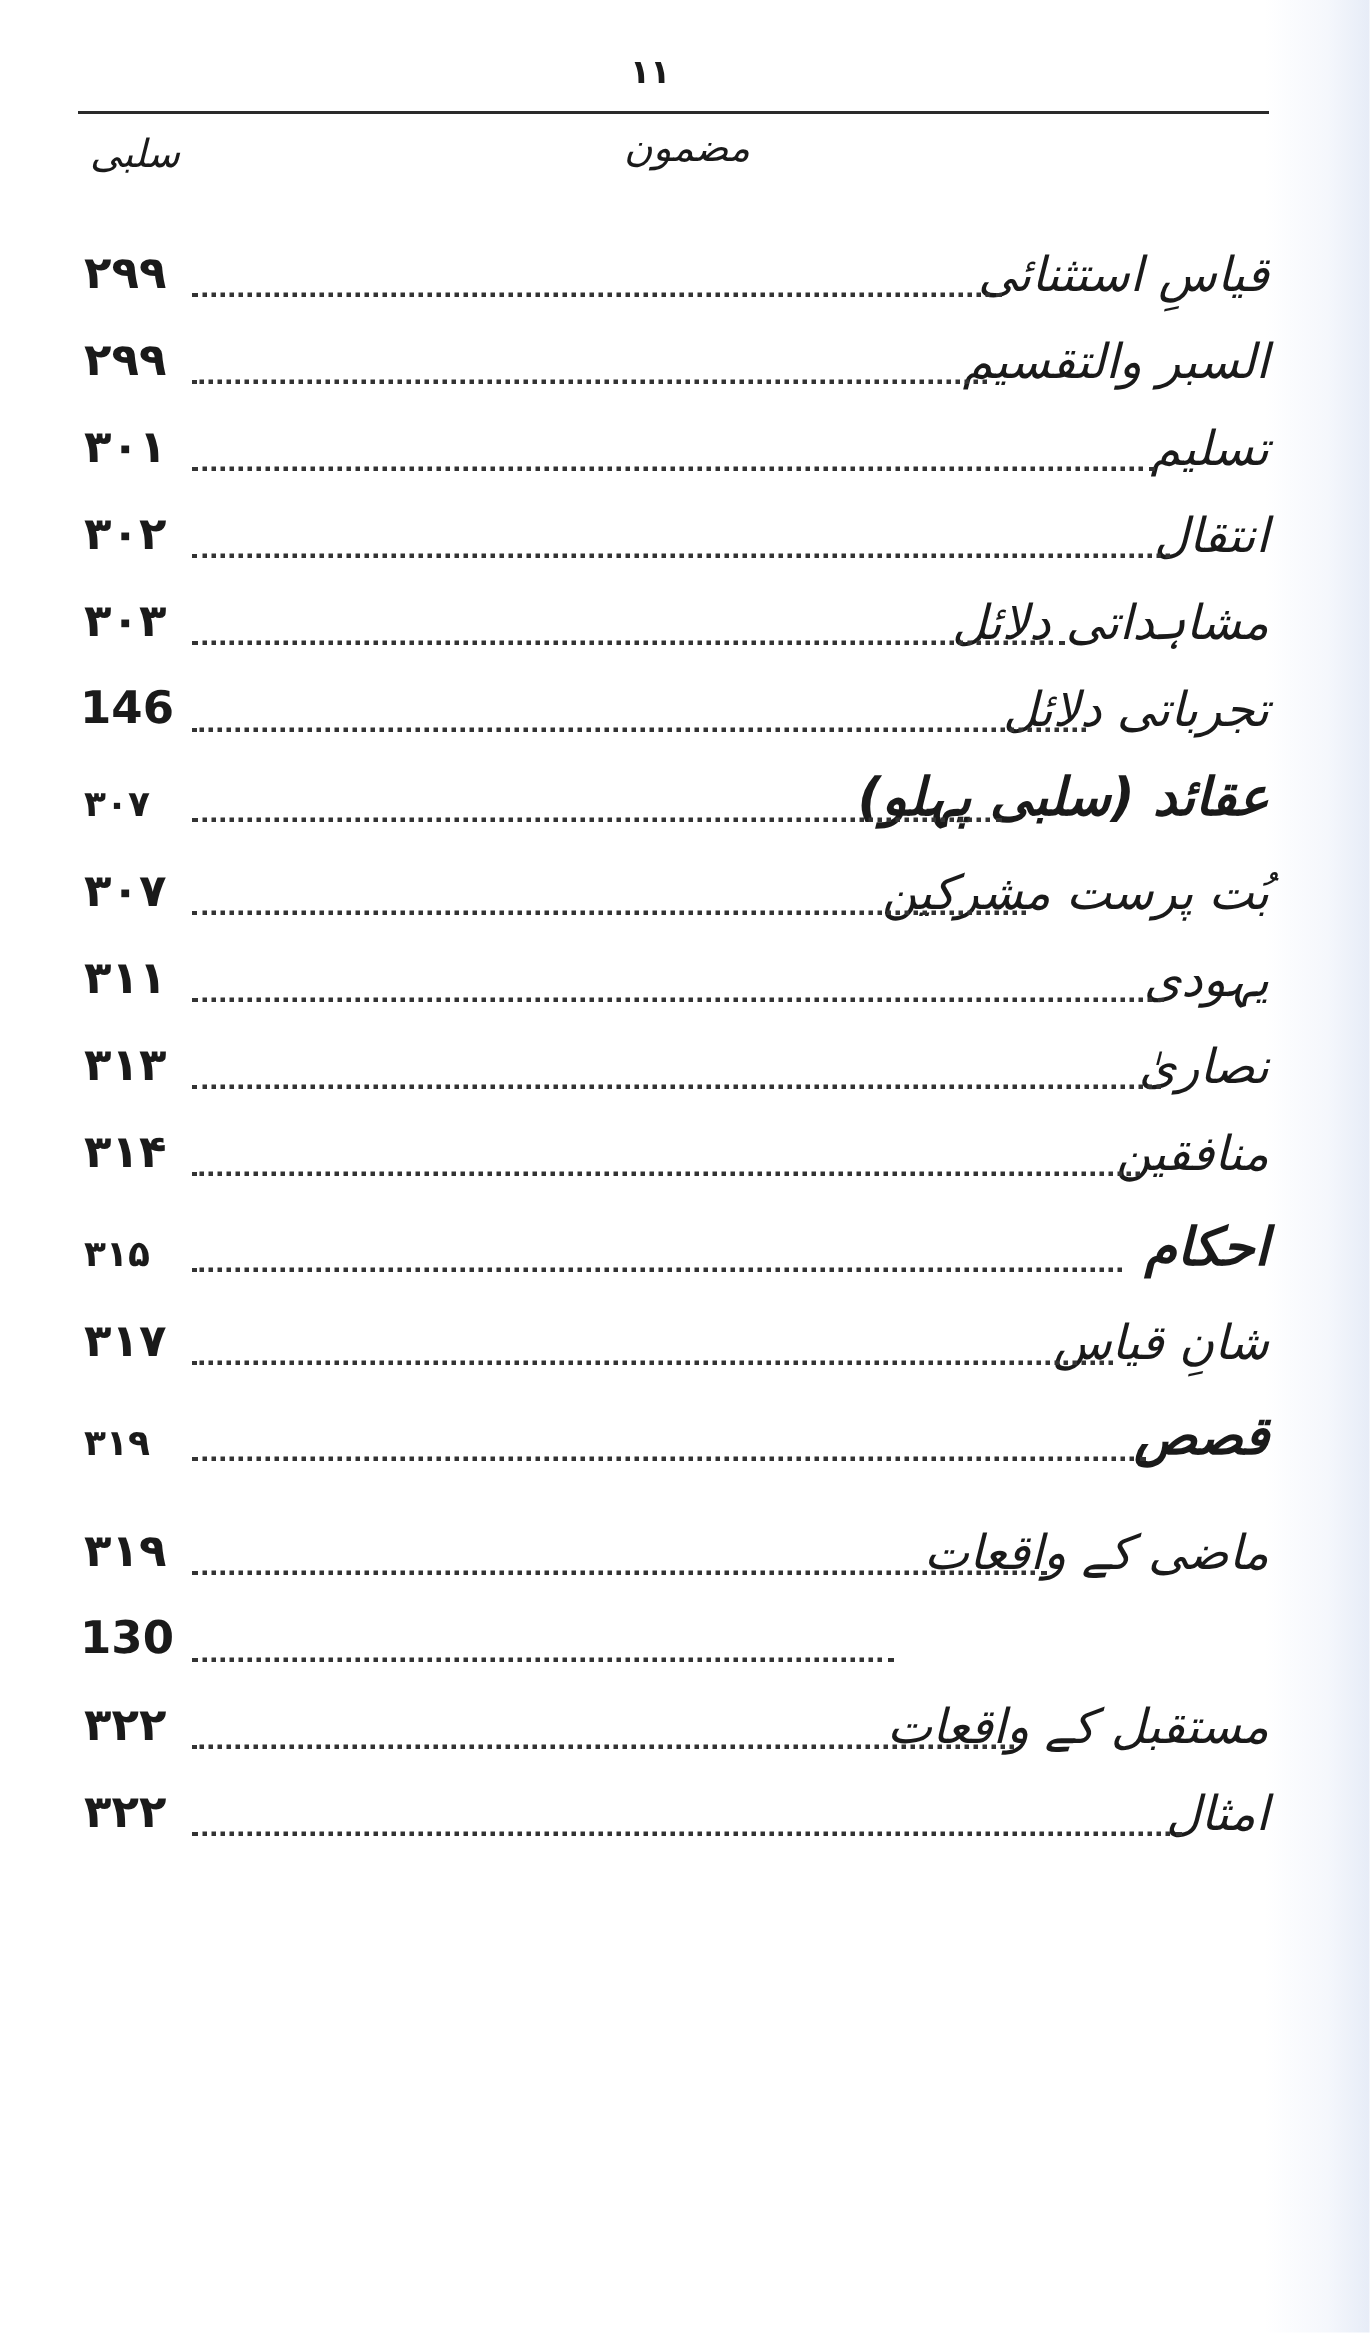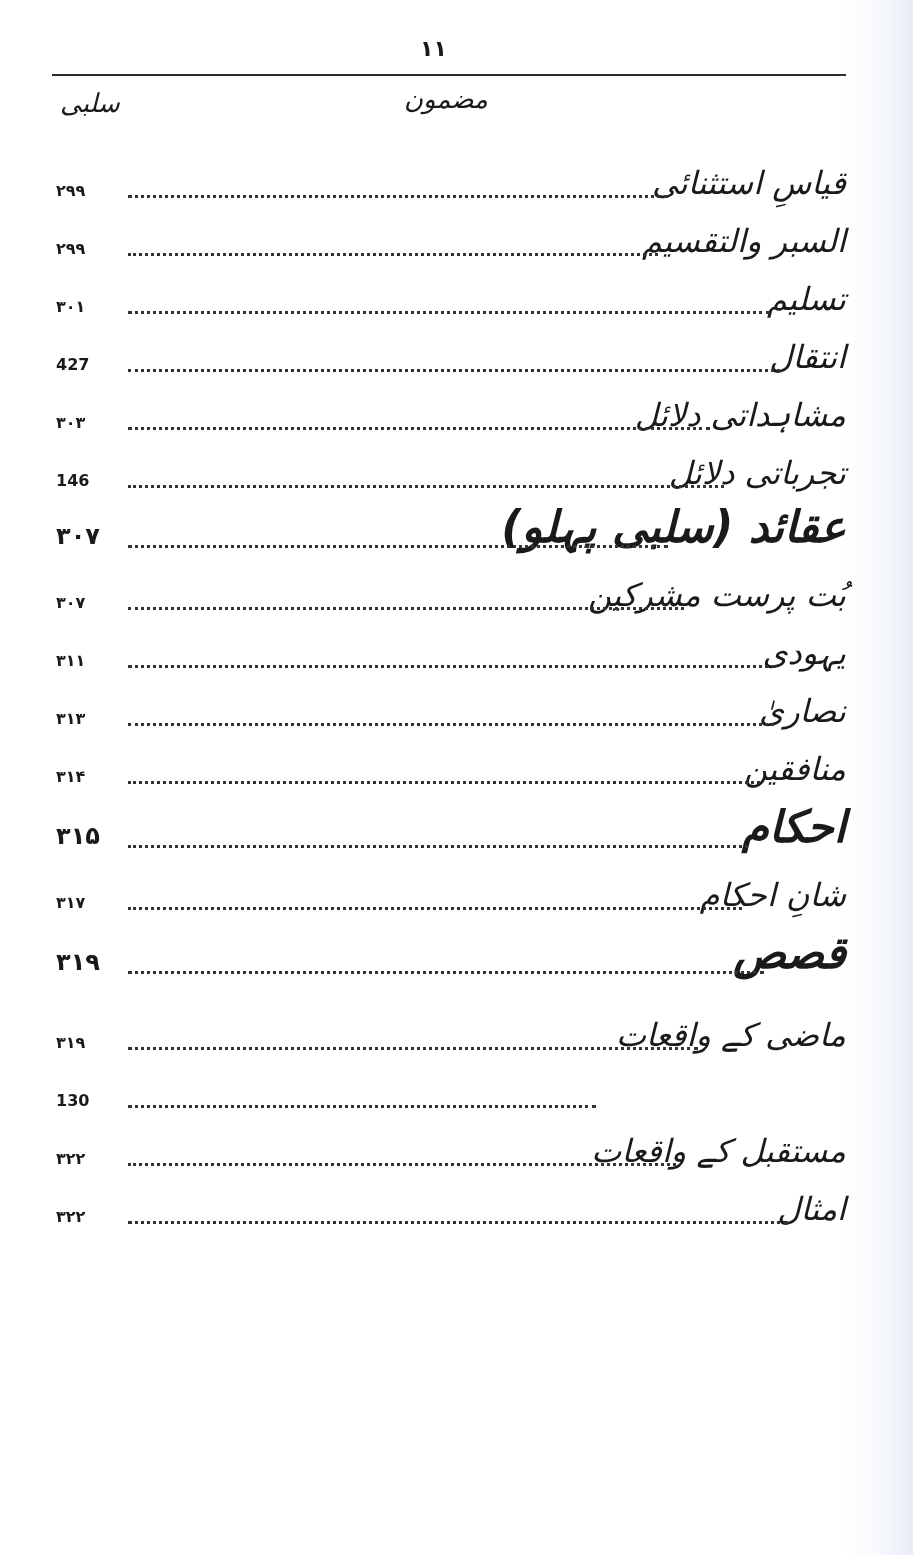--- a/index.html
+++ b/index.html
@@ -43,21 +43,21 @@
     }
     .header {
       position: absolute;
       top: 84px;
       left: 52px;
       width: 794px;
       height: 50px;
     }
     .header-content {
       position: absolute;
-      left: 352px;
+      left: 364px;
       top: 0;
       font-size: 26px;
       font-style: italic;
       direction: rtl;
     }
     .header-page {
       position: absolute;
       left: 8px;
       top: 4px;
       font-size: 26px;
@@ -80,35 +80,35 @@
     .toc-title {
       position: absolute;
       right: 0;
       bottom: 8px;
       font-size: 32px;
       font-style: italic;
       white-space: nowrap;
       direction: rtl;
     }
     .toc-row.major .toc-title {
-      font-size: 44px;
+      font-size: 35px;
       font-weight: bold;
     }
     .toc-dots {
       position: absolute;
       left: 76px;
       bottom: 12px;
       height: 2px;
       border-bottom: 3px dotted #333;
     }
     .toc-page {
       position: absolute;
       left: 4px;
       bottom: 10px;
-      font-size: 16px;
+      font-size: 30px;
       font-weight: bold;
       direction: rtl;
       width: 60px;
       text-align: left;
     }
     .toc-row.major .toc-page {
       font-size: 24px;
     }
   </style>
 </head>
@@ -136,21 +136,21 @@
     <span class="toc-page">۲۹۹</span>
   </div>
   <div class="toc-row" style="top:116px">
     <span class="toc-title">تسلیم</span>
     <span class="toc-dots" style="width:642px"></span>
     <span class="toc-page">۳۰۱</span>
   </div>
   <div class="toc-row" style="top:174px">
     <span class="toc-title">انتقال</span>
     <span class="toc-dots" style="width:652px"></span>
-    <span class="toc-page">427</span>
+    <span class="toc-page">۳۰۲</span>
   </div>
   <div class="toc-row" style="top:232px">
     <span class="toc-title">مشاہداتی دلائل</span>
     <span class="toc-dots" style="width:582px"></span>
     <span class="toc-page">۳۰۳</span>
   </div>
   <div class="toc-row" style="top:290px">
     <span class="toc-title">تجرباتی دلائل</span>
     <span class="toc-dots" style="width:596px"></span>
     <span class="toc-page">146</span>
@@ -179,21 +179,21 @@
     <span class="toc-title">منافقین</span>
     <span class="toc-dots" style="width:632px"></span>
     <span class="toc-page">۳۱۴</span>
   </div>
   <div class="toc-row major" style="top:650px">
     <span class="toc-title">احکام</span>
     <span class="toc-dots" style="width:620px"></span>
     <span class="toc-page">۳۱۵</span>
   </div>
   <div class="toc-row" style="top:712px">
-    <span class="toc-title">شانِ احکام</span>
+    <span class="toc-title">شانِ قیاس</span>
     <span class="toc-dots" style="width:614px"></span>
     <span class="toc-page">۳۱۷</span>
   </div>
   <div class="toc-row major" style="top:776px">
     <span class="toc-title">قصص</span>
     <span class="toc-dots" style="width:636px"></span>
     <span class="toc-page">۳۱۹</span>
   </div>
   <div class="toc-row" style="top:852px">
     <span class="toc-title">ماضی کے واقعات</span>

